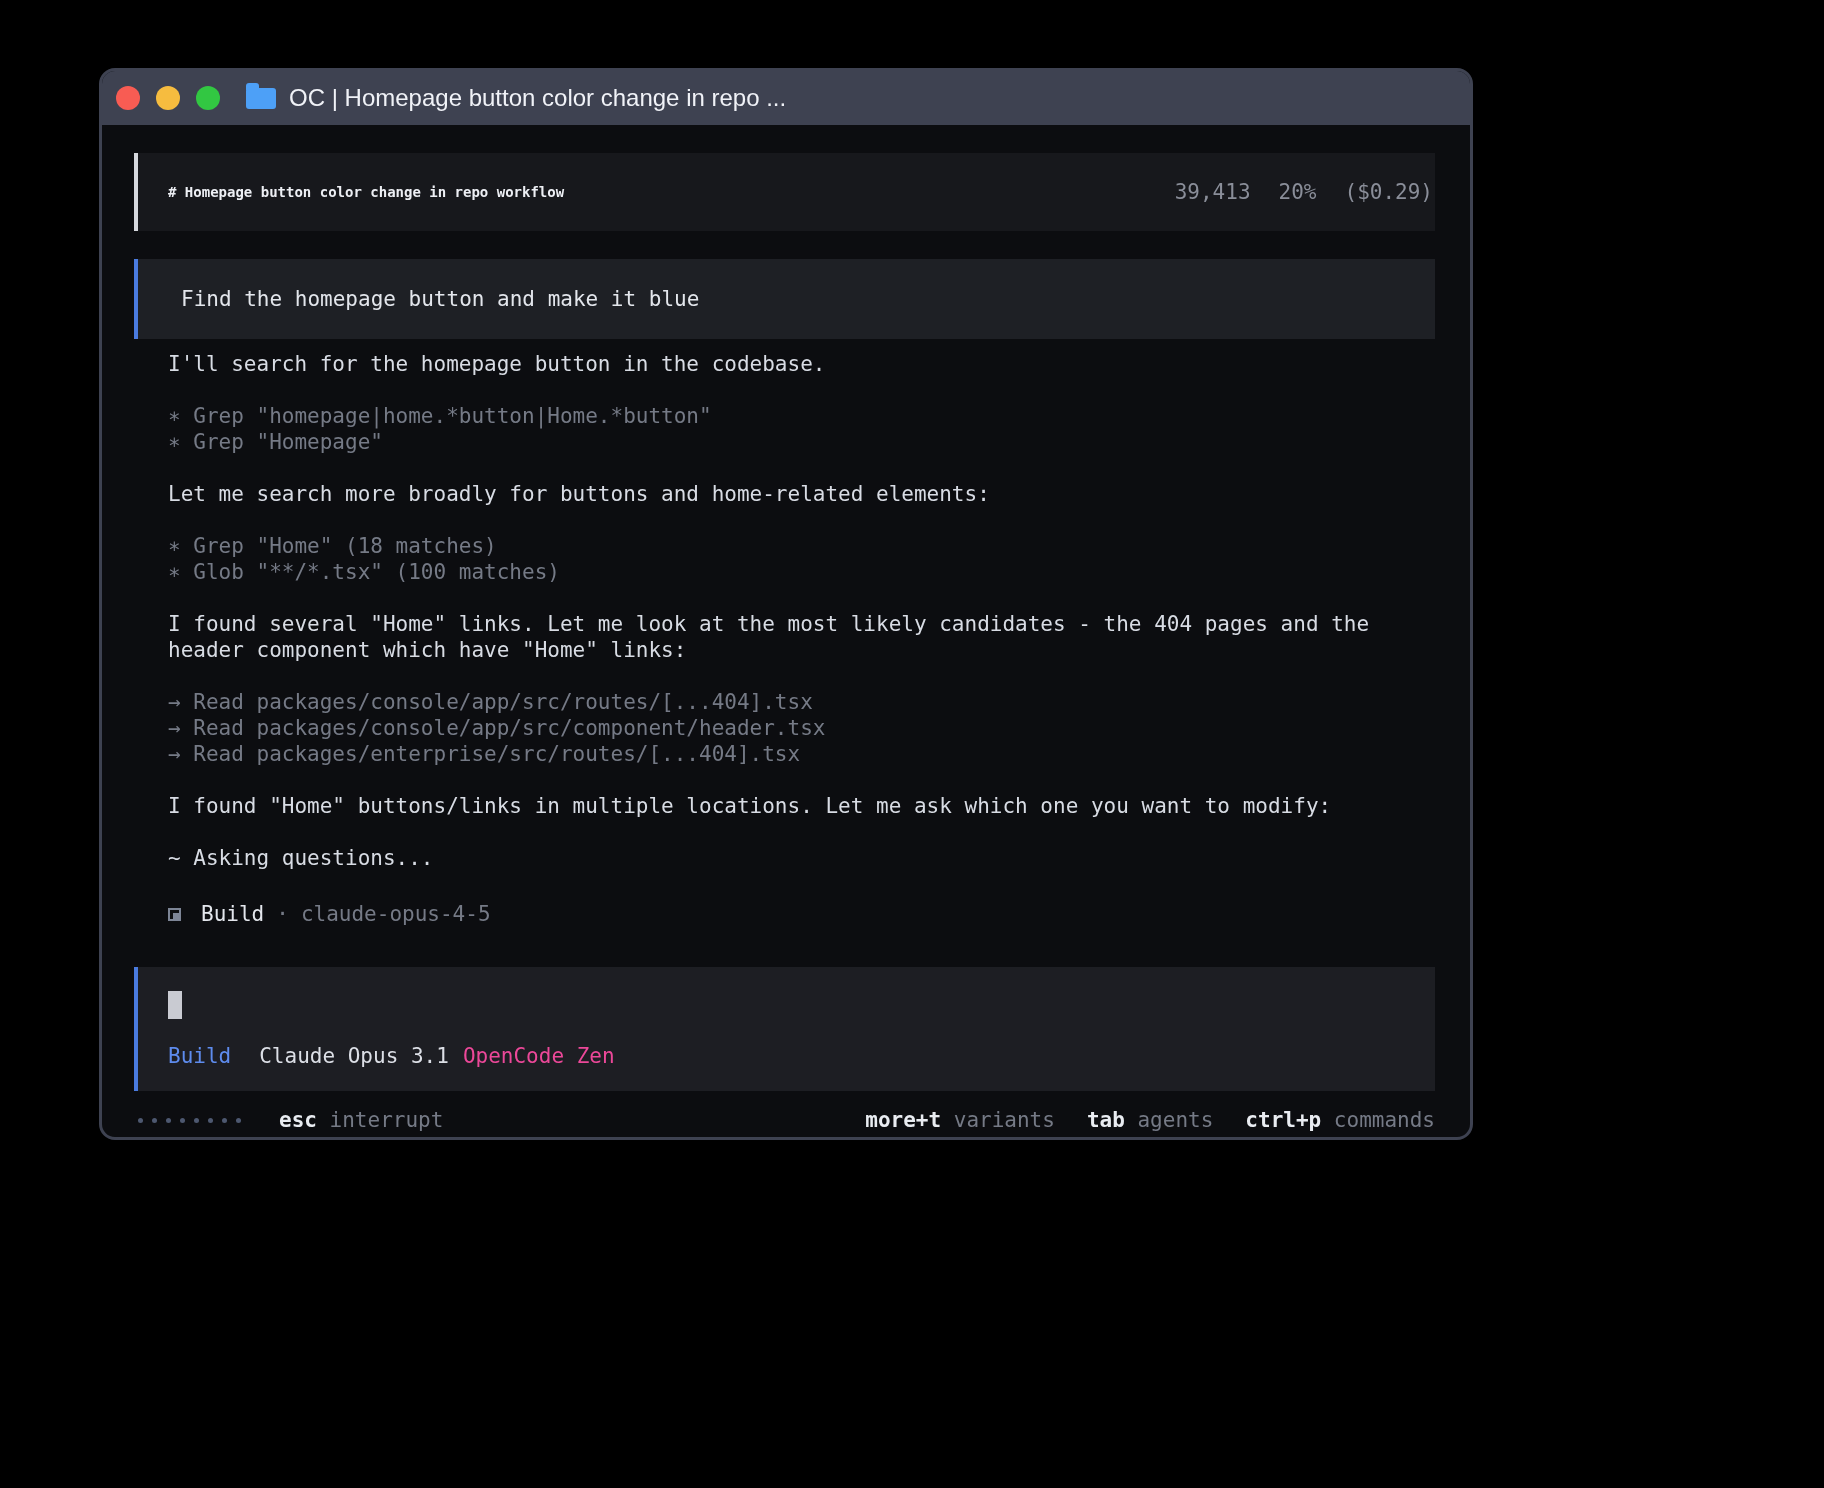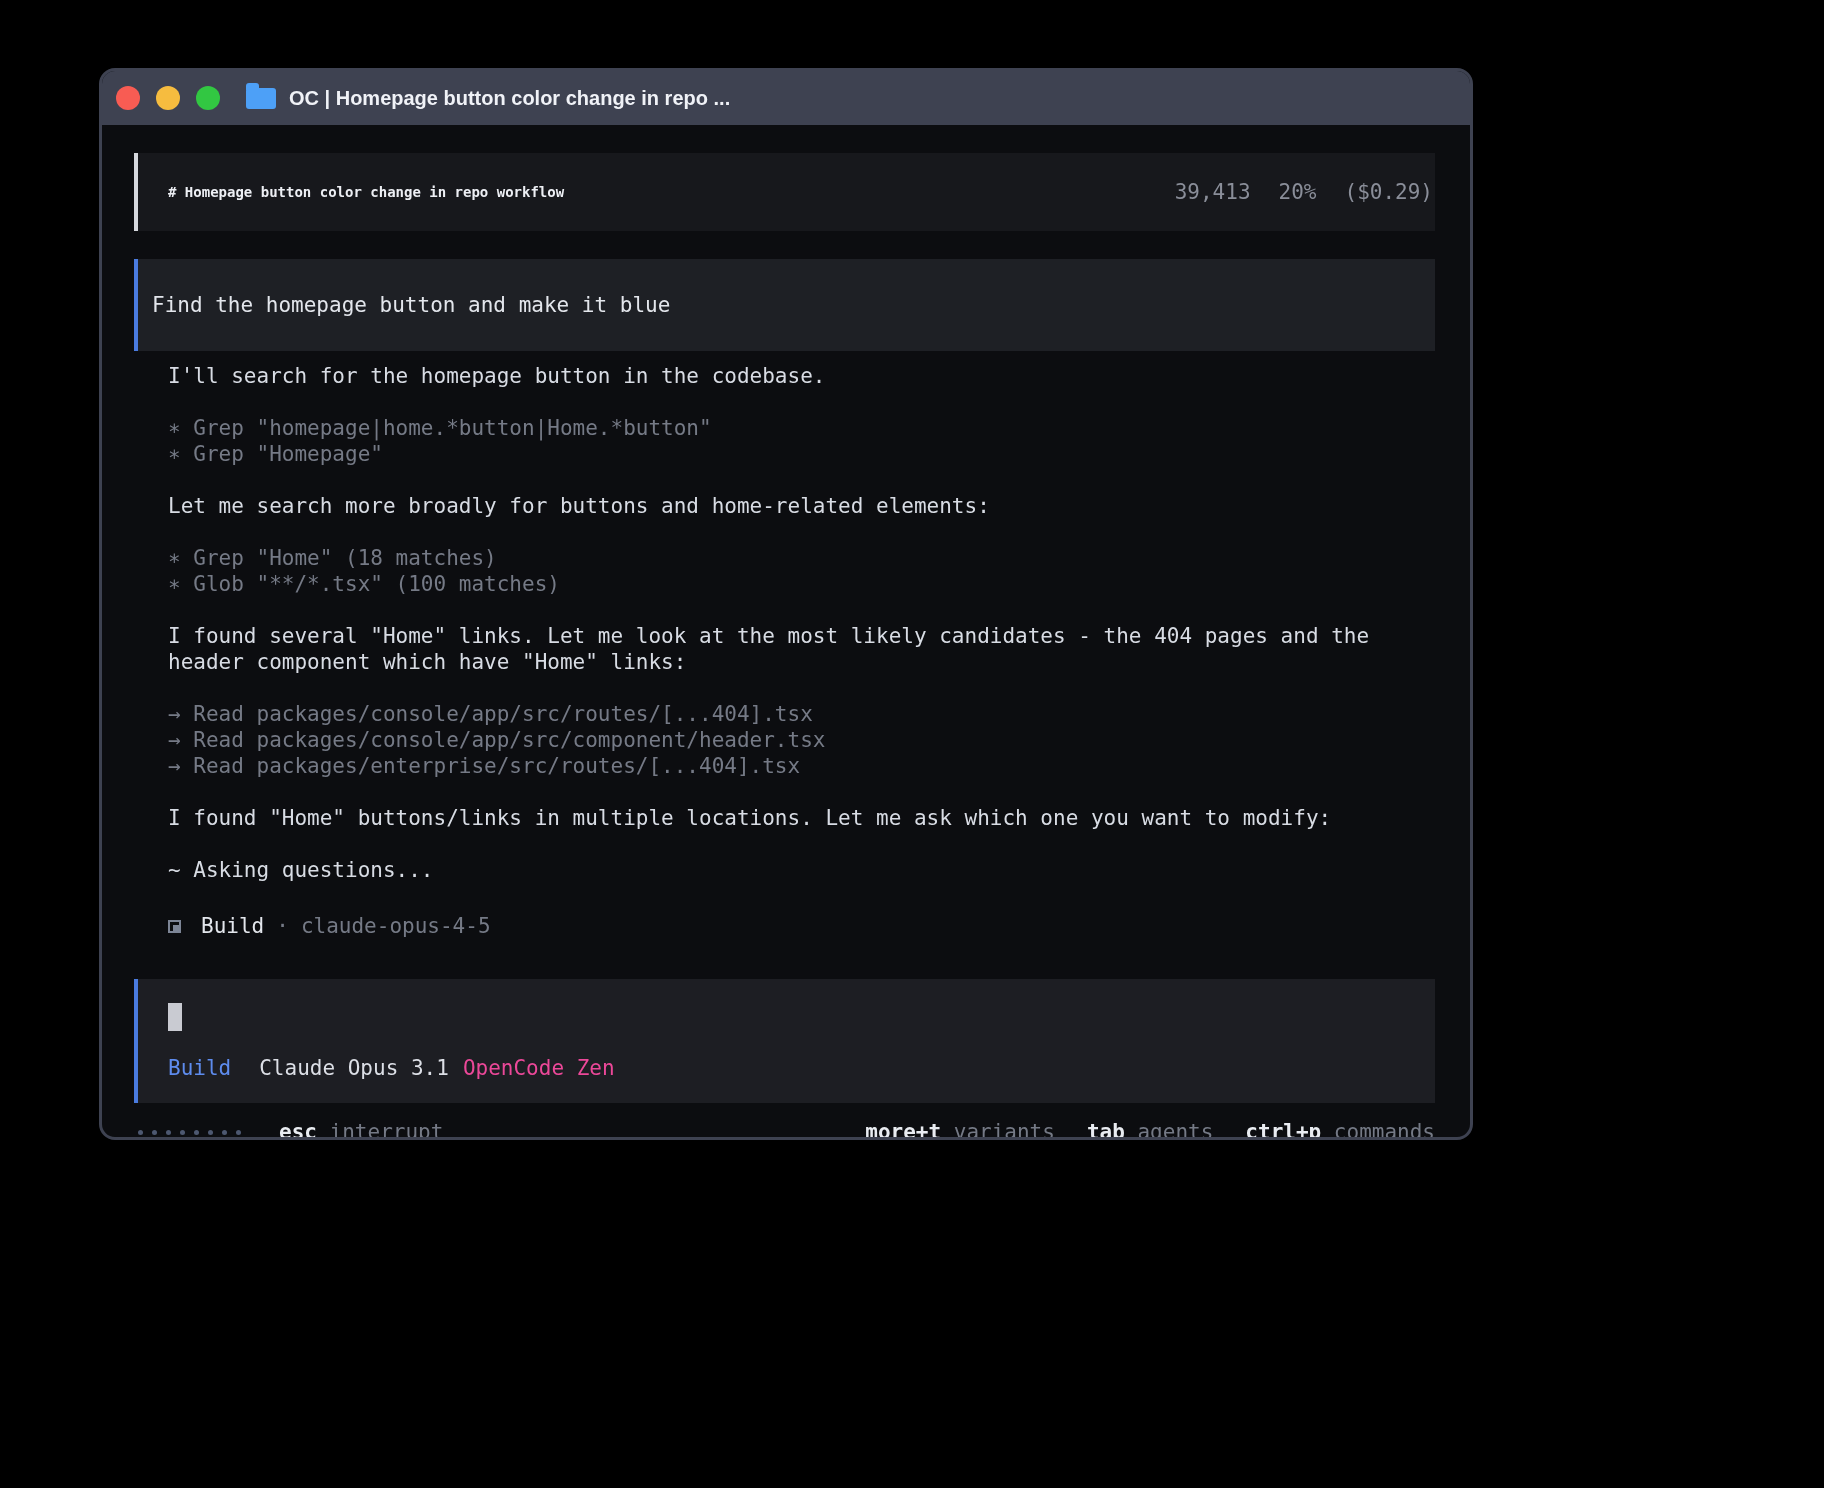--- a/index.html
+++ b/index.html
@@ -35,21 +35,21 @@
     background: #4da0f7; border-radius: 3px; position: relative;
   }
   .folder::before {
     content: ""; position: absolute; top: -5px; left: 0;
     width: 13px; height: 7px; background: #4da0f7;
     border-radius: 3px 3px 0 0;
   }
   .win-title {
     margin-left: 13px;
     font-family: "Liberation Sans", sans-serif;
-    font-weight: bold; font-size: 20px; color: #f0f2f7;
+    font-weight: normal; font-size: 24px; color: #f0f2f7;
     white-space: nowrap;
   }
 
   
   .term {
     padding: 28px 35px 0 32px;
     font-size: 21px; line-height: 26px;
   }
 
   .header-block {
@@ -61,23 +61,23 @@
   }
   .header-title { font-weight: bold; font-size: 14px; color: #edeff4; }
   .header-stats { color: #8a8e99; white-space: nowrap; }
   .header-stats .pct  { margin-left: 28px; }
   .header-stats .cost { margin-left: 28px; }
 
   .user-block {
     margin-top: 28px;
     background: #1e2025;
     border-left: 4px solid #4a7be0;
-    height: 92px;
+    height: 80px;
     display: flex; align-items: center;
-    padding-left: 14px;
+    padding-left: 43px;
     color: #e3e6ec;
   }
 
   .transcript { margin-top: 12px; padding-left: 34px; }
   .line { min-height: 26px; white-space: pre-wrap; }
   .line-white { color: #d8dce4; }
   .line-gray  { color: #757a86; }
   .line-blank { height: 26px; }
 
   .agent-row {

